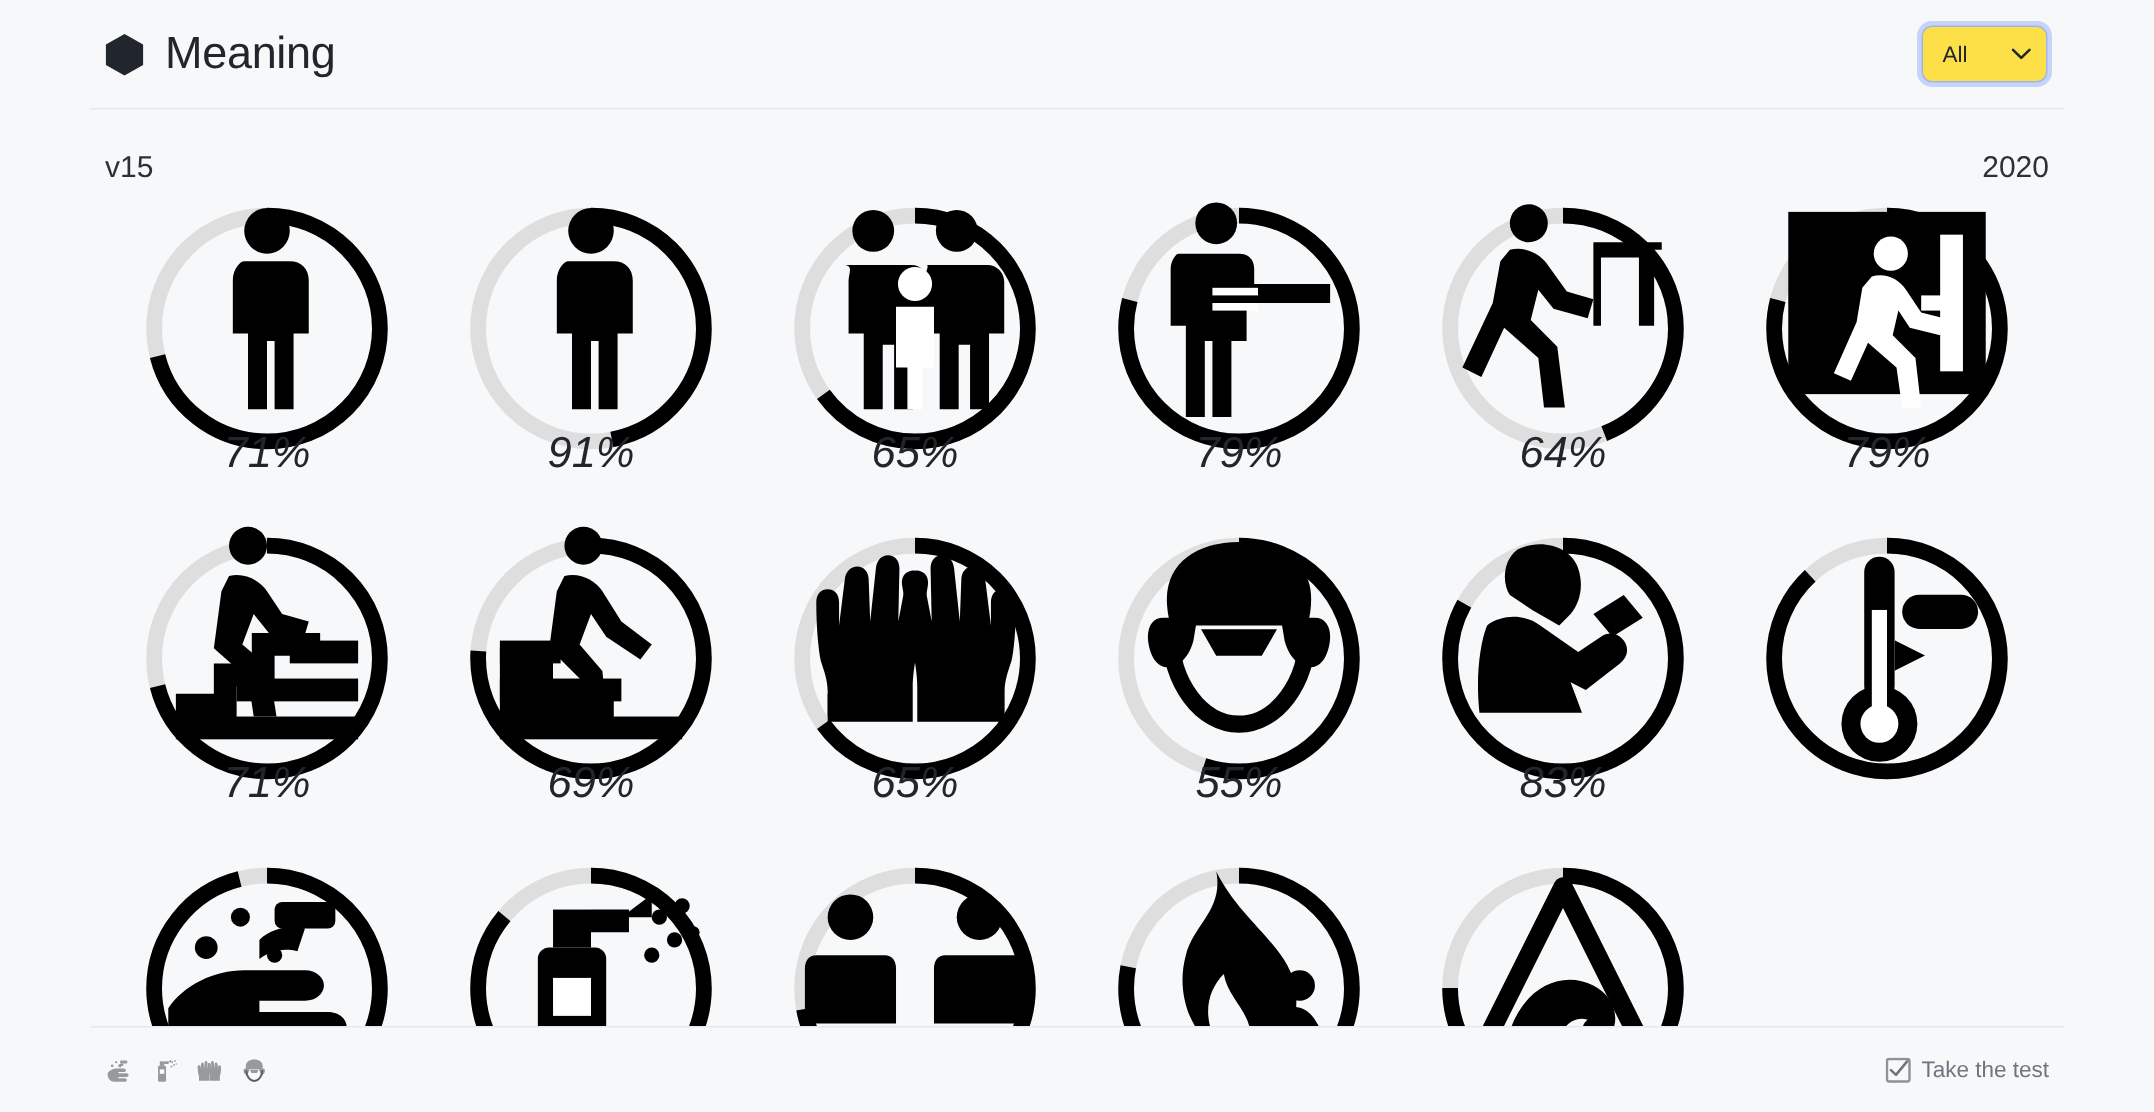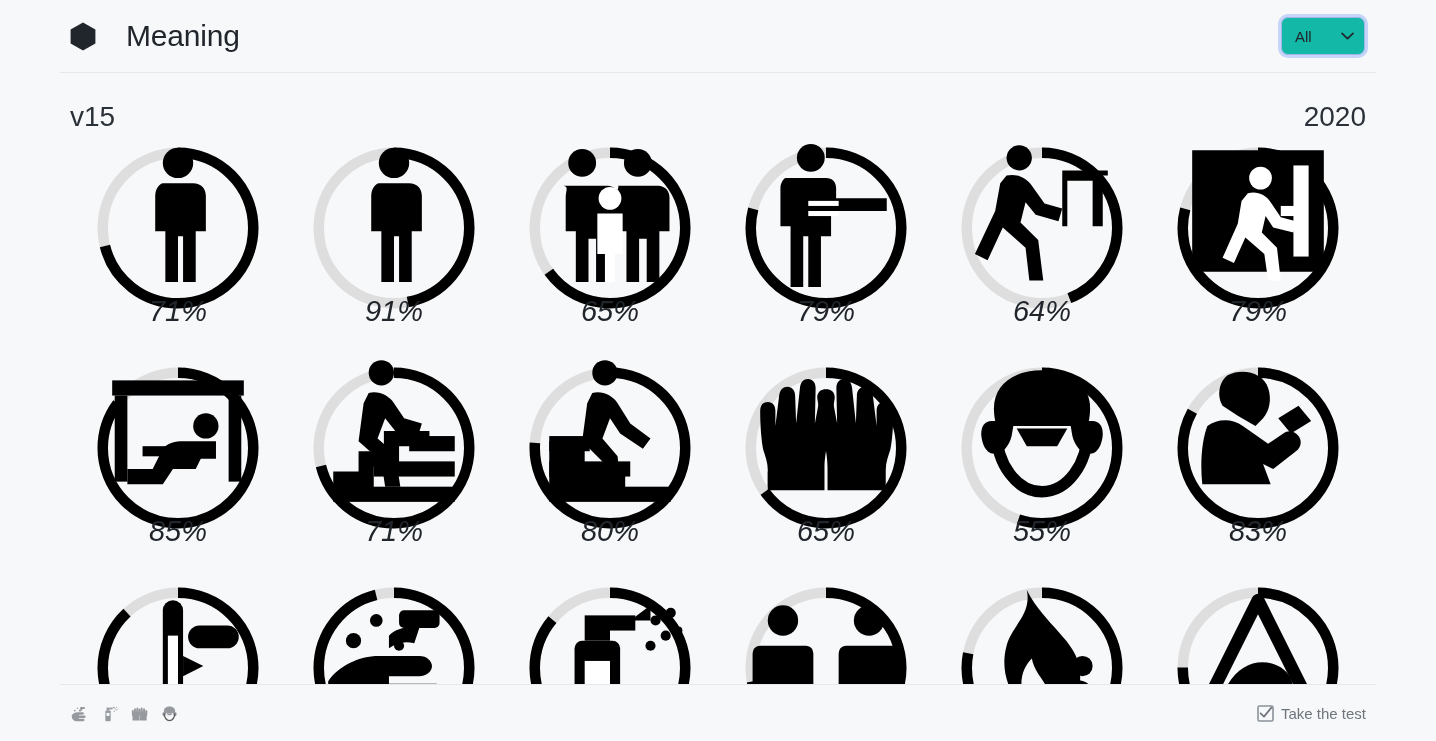--- a/index.html
+++ b/index.html
@@ -21,41 +21,41 @@
   .header {
     height: 73px;
     flex: 0 0 73px;
     margin: 0 60px;
     border-bottom: 1px solid #e6e8eb;
     display: flex;
     align-items: center;
     justify-content: space-between;
     padding: 0 8px 0 10px;
   }
-  .title-wrap { display: flex; align-items: center; gap: 30px; }
+  .title-wrap { display: flex; align-items: center; gap: 14px; }
   .hex-icon { width: 26px; height: 29px; display: block; }
   .page-title {
     font-size: 30px;
     font-weight: 400;
     color: #21262c;
     letter-spacing: -0.2px;
     line-height: 1;
   }
 
   
   .dd-focus {
     border: 3px solid #c5d4f7;
     border-radius: 10px;
     padding: 0;
     background: #c5d4f7;
     display: inline-block;
   }
   .dropdown {
     width: 84px; height: 38px;
-    background: #14b8a6;
+    background: #fde047;
     border: 1px solid #9fb6ec;
     border-radius: 7px;
     display: flex;
     align-items: center;
     justify-content: space-between;
     padding: 0 10px 0 13px;
     cursor: pointer;
   }
   .dropdown .dd-label {
     font-size: 15px;
@@ -66,21 +66,21 @@
   
   .subrow {
     margin: 0 60px;
     padding: 28px 10px 0 10px;
     display: flex;
     align-items: baseline;
     justify-content: space-between;
     flex: 0 0 auto;
   }
   .version, .year {
-    font-size: 28px;
+    font-size: 20px;
     color: #2b3138;
     font-weight: 400;
     text-align: center;
   }
 
   
   .scrollarea {
     flex: 1 1 auto;
     margin: 0 60px;
     padding: 0 10px;
@@ -291,41 +291,20 @@
                 </svg>
               </span>
               <div class="pct">79%</div>
             </div>
           </div>
         </div>
         <div class="cell">
           <div class="gauge">
             <svg viewBox="0 0 162 162">
               <circle cx="81" cy="81" r="75.25" fill="none" stroke="#dedede" stroke-width="10.5"></circle>
-              <circle cx="81" cy="81" r="75.25" fill="none" stroke="#000000" stroke-width="10.5" stroke-dasharray="401.88824021047424 70.92145415478961" transform="rotate(-90 81 81)"></circle>
-            </svg>
-            <div class="inner">
-              <span>
-                <svg class="pictogram" viewBox="0 0 64 64" fill="#000">
-                  <rect x="6" y="12" width="52" height="6"></rect>
-                  <rect x="7" y="18" width="5" height="34"></rect>
-                  <rect x="52" y="18" width="5" height="34"></rect>
-                  <circle cx="43" cy="30" r="5"></circle>
-                  <path d="M37 36h10v7h-6l-2 4h-9l-4 6H12v-6h10l4-8c2-2.5 5-3 8-3z"></path>
-                  <rect x="18" y="38" width="14" height="4"></rect>
-                </svg>
-              </span>
-              <div class="pct">85%</div>
-            </div>
-          </div>
-        </div>
-        <div class="cell">
-          <div class="gauge">
-            <svg viewBox="0 0 162 162">
-              <circle cx="81" cy="81" r="75.25" fill="none" stroke="#dedede" stroke-width="10.5"></circle>
               <circle cx="81" cy="81" r="75.25" fill="none" stroke="#000000" stroke-width="10.5" stroke-dasharray="335.6948829993373 137.11481136592653" transform="rotate(-90 81 81)"></circle>
             </svg>
             <div class="inner">
               <span>
                 <svg class="pictogram" viewBox="0 0 64 64" fill="#000">
                   <circle cx="27" cy="9" r="5"></circle>
                   <path d="M22 17c4-1 8 1 10 4l4 6 7 2-1.5 5-9-2-4-5-3 8 7 6 2 13h-6l-1.5-10-9-8 2-15z"></path>
                   <path d="M14 56h10V46h10v-8h12v-6H28v8H18v8H8v8h6z"></path>
                   <rect x="8" y="54" width="48" height="6"></rect>
                   <rect x="24" y="44" width="32" height="6"></rect>
@@ -346,21 +325,21 @@
               <span>
                 <svg class="pictogram" viewBox="0 0 64 64" fill="#000">
                   <circle cx="30" cy="9" r="5"></circle>
                   <path d="M25 17c4-1 8 1 10 4l5 8 8 6-3 4-9-6-4-6-3 8 6 7 1 10h-6l-1-8-8-8 2-15z"></path>
                   <rect x="8" y="54" width="48" height="6"></rect>
                   <rect x="8" y="44" width="32" height="6"></rect>
                   <rect x="8" y="34" width="16" height="6"></rect>
                   <path d="M8 36h14v10h16v10H8z"></path>
                 </svg>
               </span>
-              <div class="pct">80%</div>
+              <div class="pct">69%</div>
             </div>
           </div>
         </div>
         <div class="cell">
           <div class="gauge">
             <svg viewBox="0 0 162 162">
               <circle cx="81" cy="81" r="75.25" fill="none" stroke="#dedede" stroke-width="10.5"></circle>
               <circle cx="81" cy="81" r="75.25" fill="none" stroke="#000000" stroke-width="10.5" stroke-dasharray="307.3263013374215 165.48339302784234" transform="rotate(-90 81 81)"></circle>
             </svg>
             <div class="inner">

